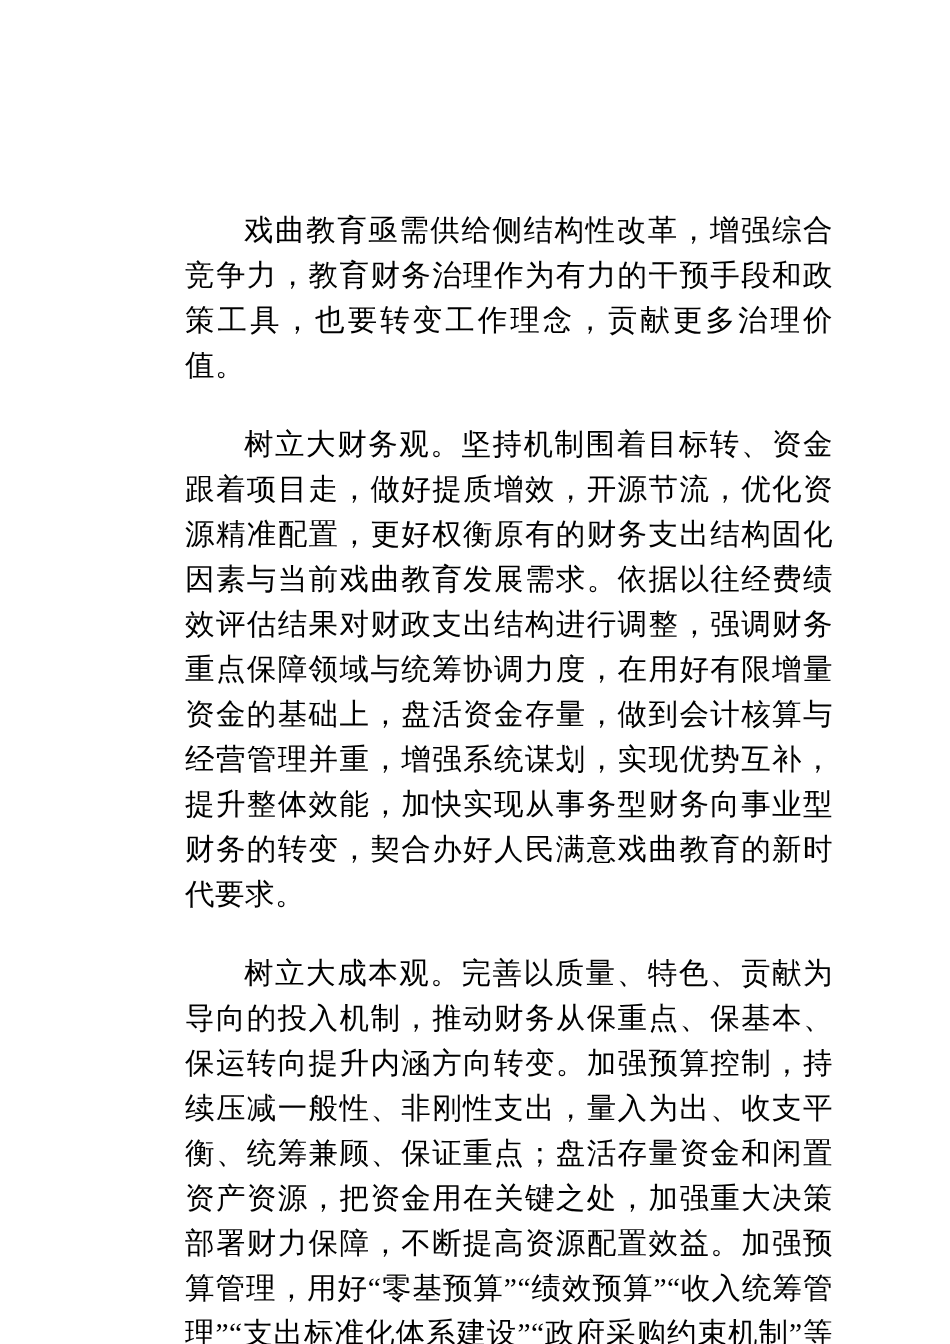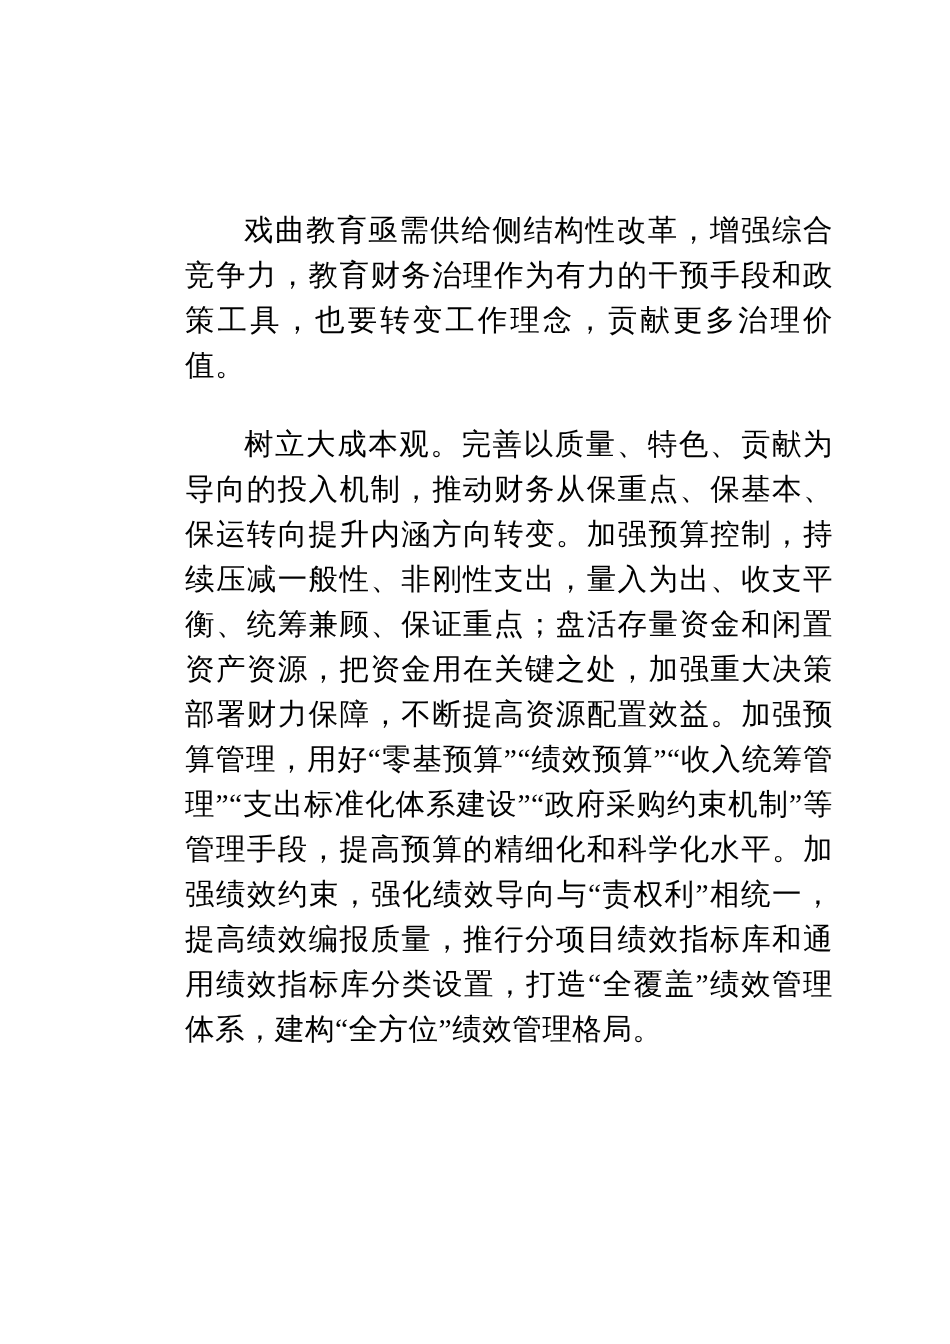--- a/index.html
+++ b/index.html
@@ -41,16 +41,17 @@
     height: 2px;
     background: #1a1a1a;
   }
 </style>
 </head>
 <body>
 
 <div class="page">
   <div class="doc-body">
     <p>戏曲教育亟需供给侧结构性改革，增强综合竞争力，教育财务治理作为有力的干预手段和政策工具，也要转变工作理念，贡献更多治理价值。</p>
+    <p>树立大财务观。坚持机制围着目标转、资金跟着项目走，做好提质增效，开源节流，优化资源精准配置，更好权衡原有的财务支出结构固化因素与当前戏曲教育发展需求。依据以往经费绩效评估结果对财政支出结构进行调整，强调财务重点保障领域与统筹协调力度，在用好有限增量资金的基础上，盘活资金存量，做到会计核算与经营管理并重，增强系统谋划，实现优势互补，提升整体效能，加快实现从事务型财务向事业型财务的转变，契合办好人民满意戏曲教育的新时代要求。</p>
     <p>树立大成本观。完善以质量、特色、贡献为导向的投入机制，推动财务从保重点、保基本、保运转向提升内涵方向转变。加强预算控制，持续压减一般性、非刚性支出，量入为出、收支平衡、统筹兼顾、保证重点；盘活存量资金和闲置资产资源，把资金用在关键之处，加强重大决策部署财力保障，不断提高资源配置效益。加强预算管理，用好“零基预算”“绩效预算”“收入统筹管理”“支出标准化体系建设”“政府采购约束机制”等管理手段，提高预算的精细化和科学化水平。加强绩效约束，强化绩效导向与“责权利”相统一，提高绩效编报质量，推行分项目绩效指标库和通用绩效指标库分类设置，打造“全覆盖”绩效管理体系，建构“全方位”绩效管理格局。</p>
   </div>
   <div class="page-edge-bottom"></div>
 </div>
 
 </body></html>

